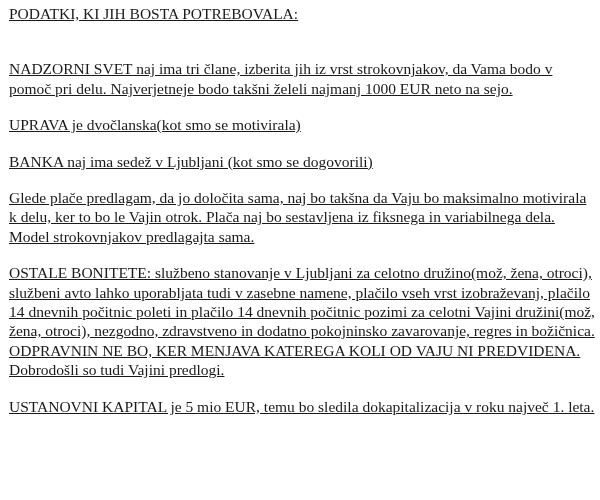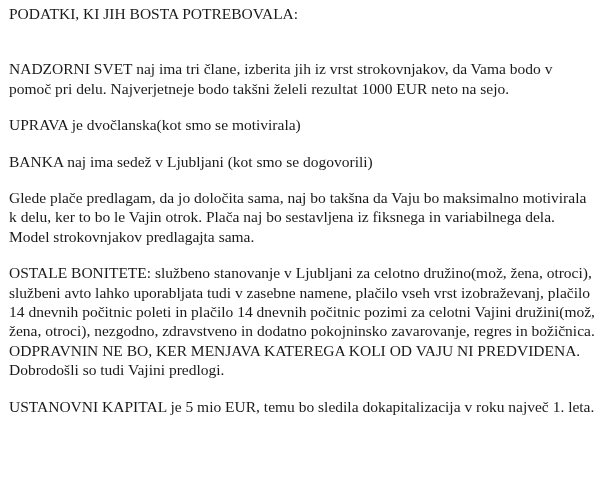--- a/index.html
+++ b/index.html
@@ -22,33 +22,34 @@
     font-family: "Liberation Serif", "DejaVu Serif", serif;
     font-size: 15.5px;
     line-height: 19.4px;
     overflow: hidden;
   }
   .doc-page p {
     margin: 0 0 17px 0;
     padding: 0;
     text-align: left;
     word-spacing: normal;
+    text-decoration: underline;
   }
   .doc-page p.doc-title {
     margin-bottom: 36px;
   }
 </style>
 </head>
 <body>
 
 <div class="doc-page">
   <p class="doc-title">PODATKI, KI JIH BOSTA POTREBOVALA:</p>
 
 
-  <p>NADZORNI SVET naj ima tri člane, izberita jih iz vrst strokovnjakov, da Vama bodo v pomoč pri delu. Najverjetneje bodo takšni želeli rezultat 1000 EUR neto na sejo.</p>
+  <p>NADZORNI SVET naj ima tri člane, izberita jih iz vrst strokovnjakov, da Vama bodo v pomoč pri delu. Najverjetneje bodo takšni želeli najmanj 1000 EUR neto na sejo.</p>
 
   <p>UPRAVA je dvočlanska(kot smo se motivirala)</p>
 
 
   <p>BANKA naj ima sedež v Ljubljani (kot smo se dogovorili)</p>
 
   <p>Glede plače predlagam, da jo določita sama, naj bo takšna da Vaju bo maksimalno motivirala k delu, ker to bo le Vajin otrok. Plača naj bo sestavljena iz fiksnega in variabilnega dela. Model strokovnjakov predlagajta sama.</p>
 
   <p>OSTALE BONITETE: službeno stanovanje v Ljubljani za celotno družino(mož, žena, otroci), službeni avto lahko uporabljata tudi v zasebne namene, plačilo vseh vrst izobraževanj, plačilo 14 dnevnih počitnic poleti in plačilo 14 dnevnih počitnic pozimi za celotni Vajini družini(mož, žena, otroci), nezgodno, zdravstveno in dodatno pokojninsko zavarovanje, regres in božičnica. ODPRAVNIN NE BO, KER MENJAVA KATEREGA KOLI OD VAJU NI PREDVIDENA. Dobrodošli so tudi Vajini predlogi.</p>
 

